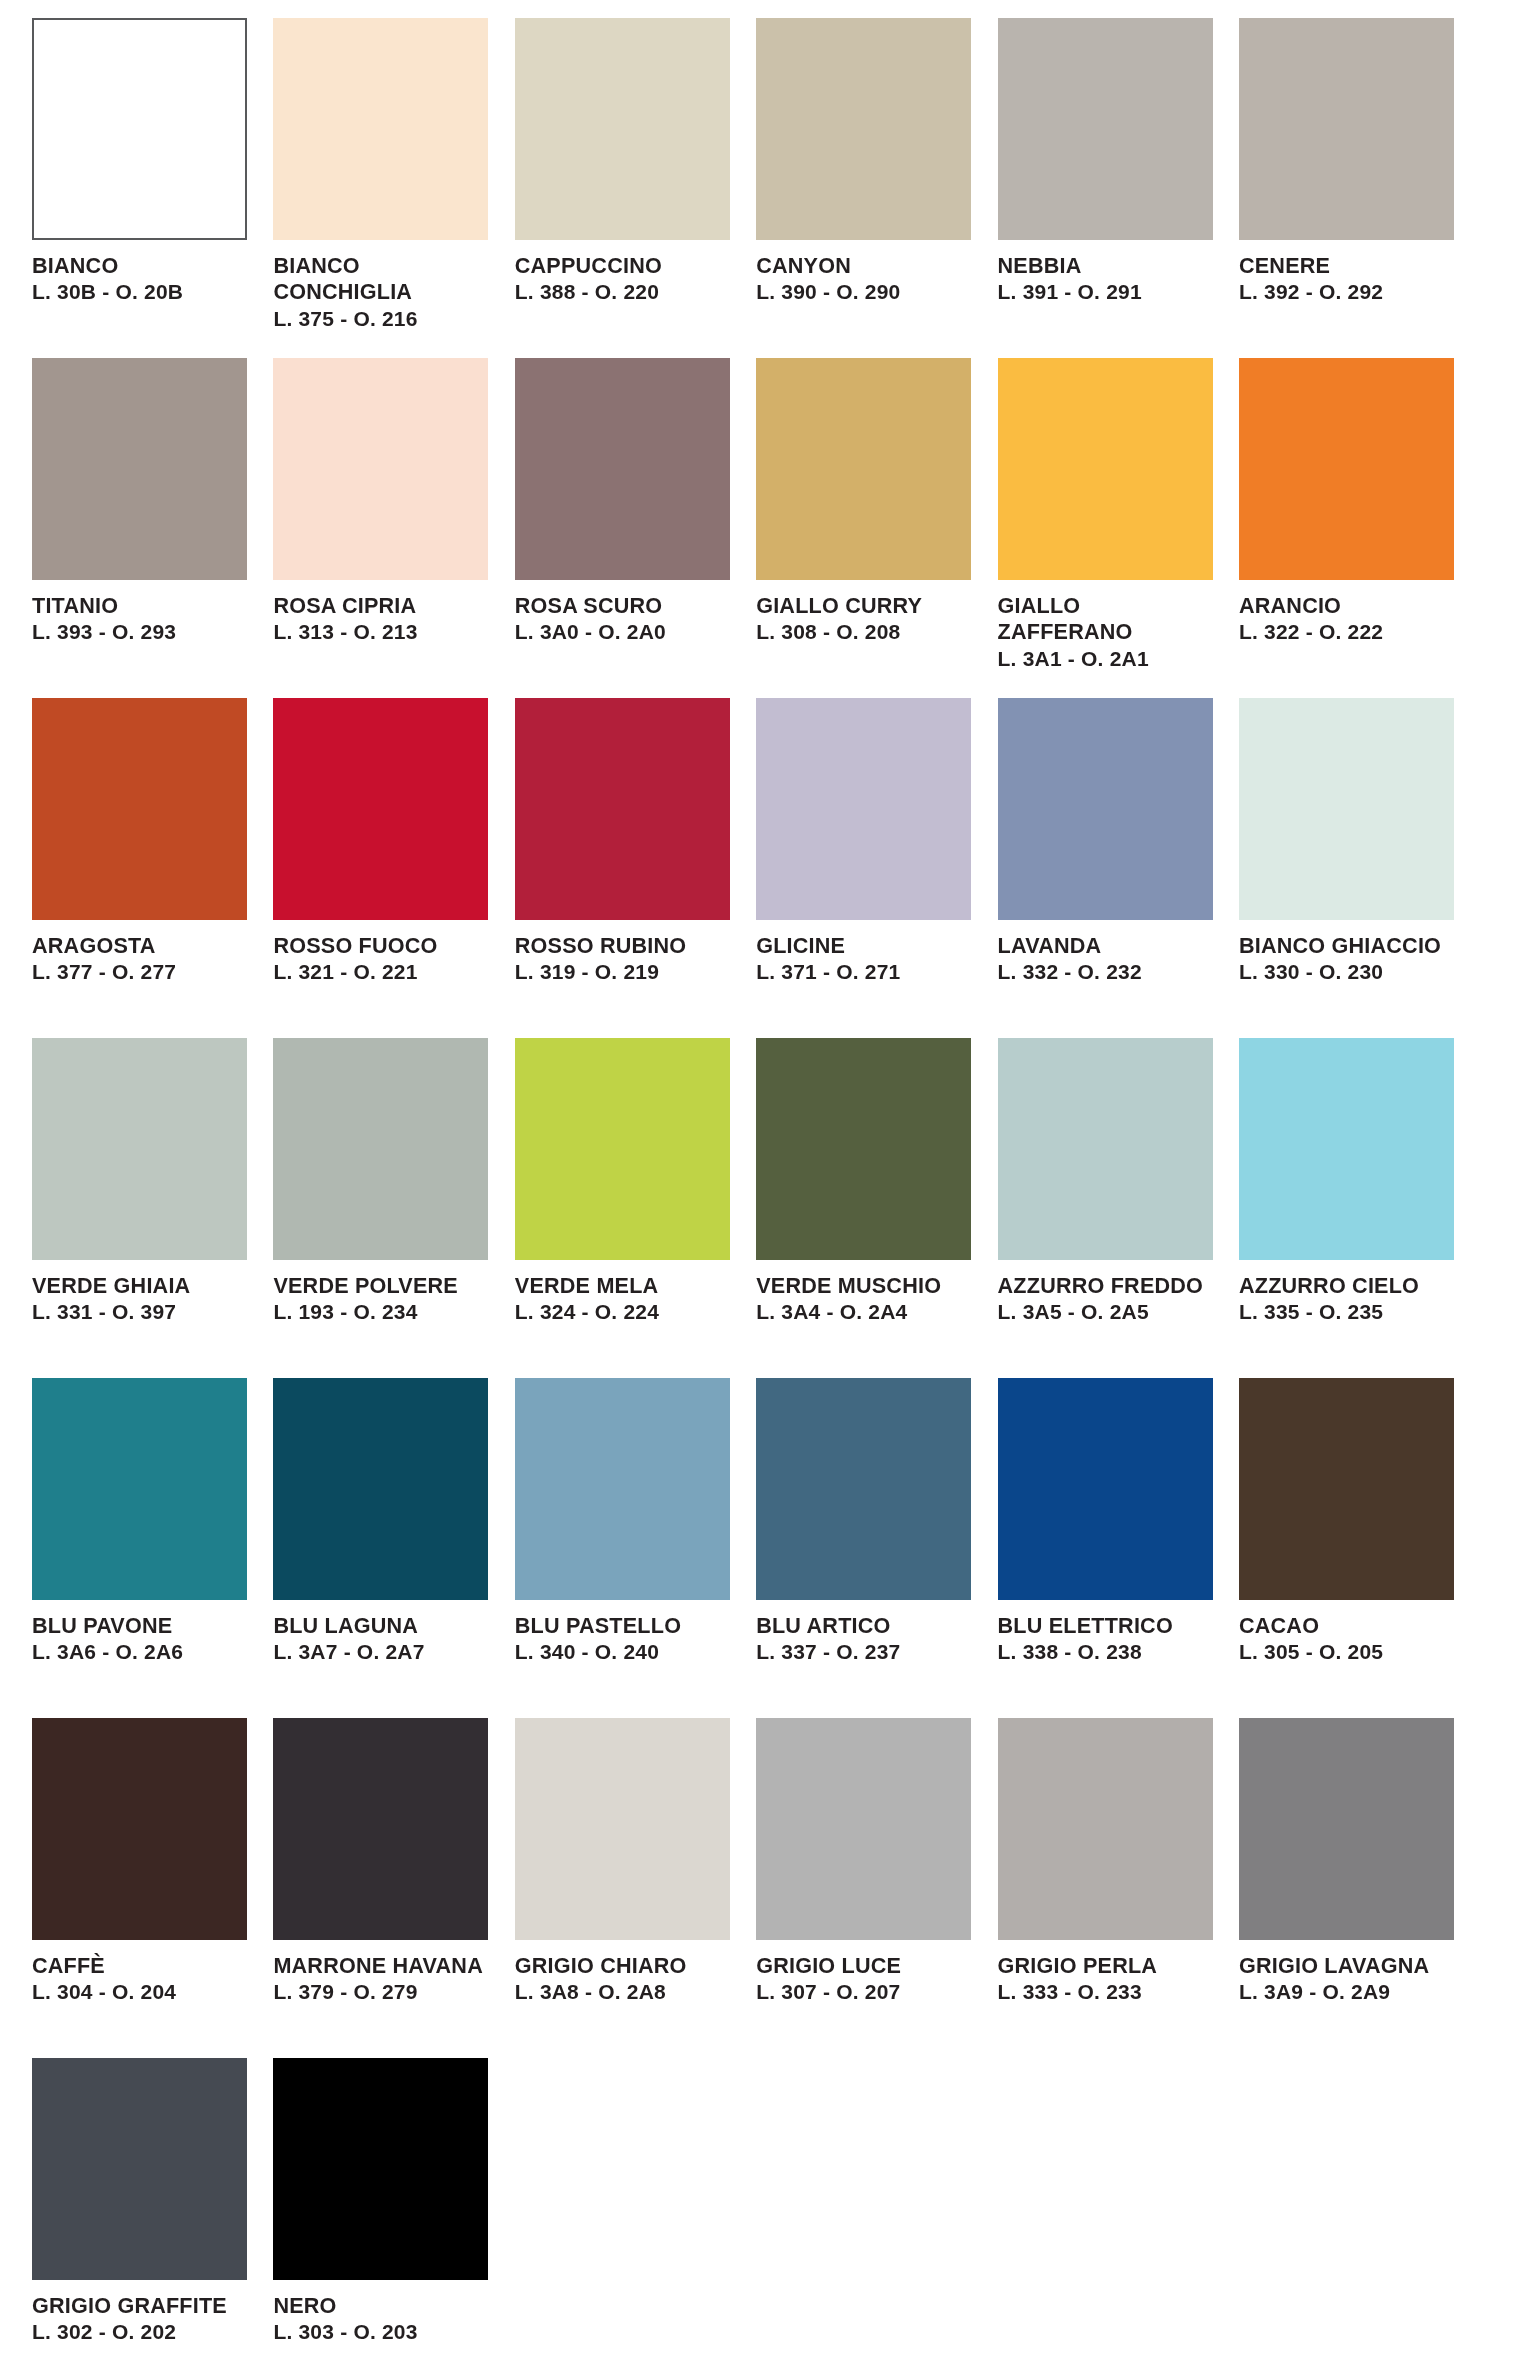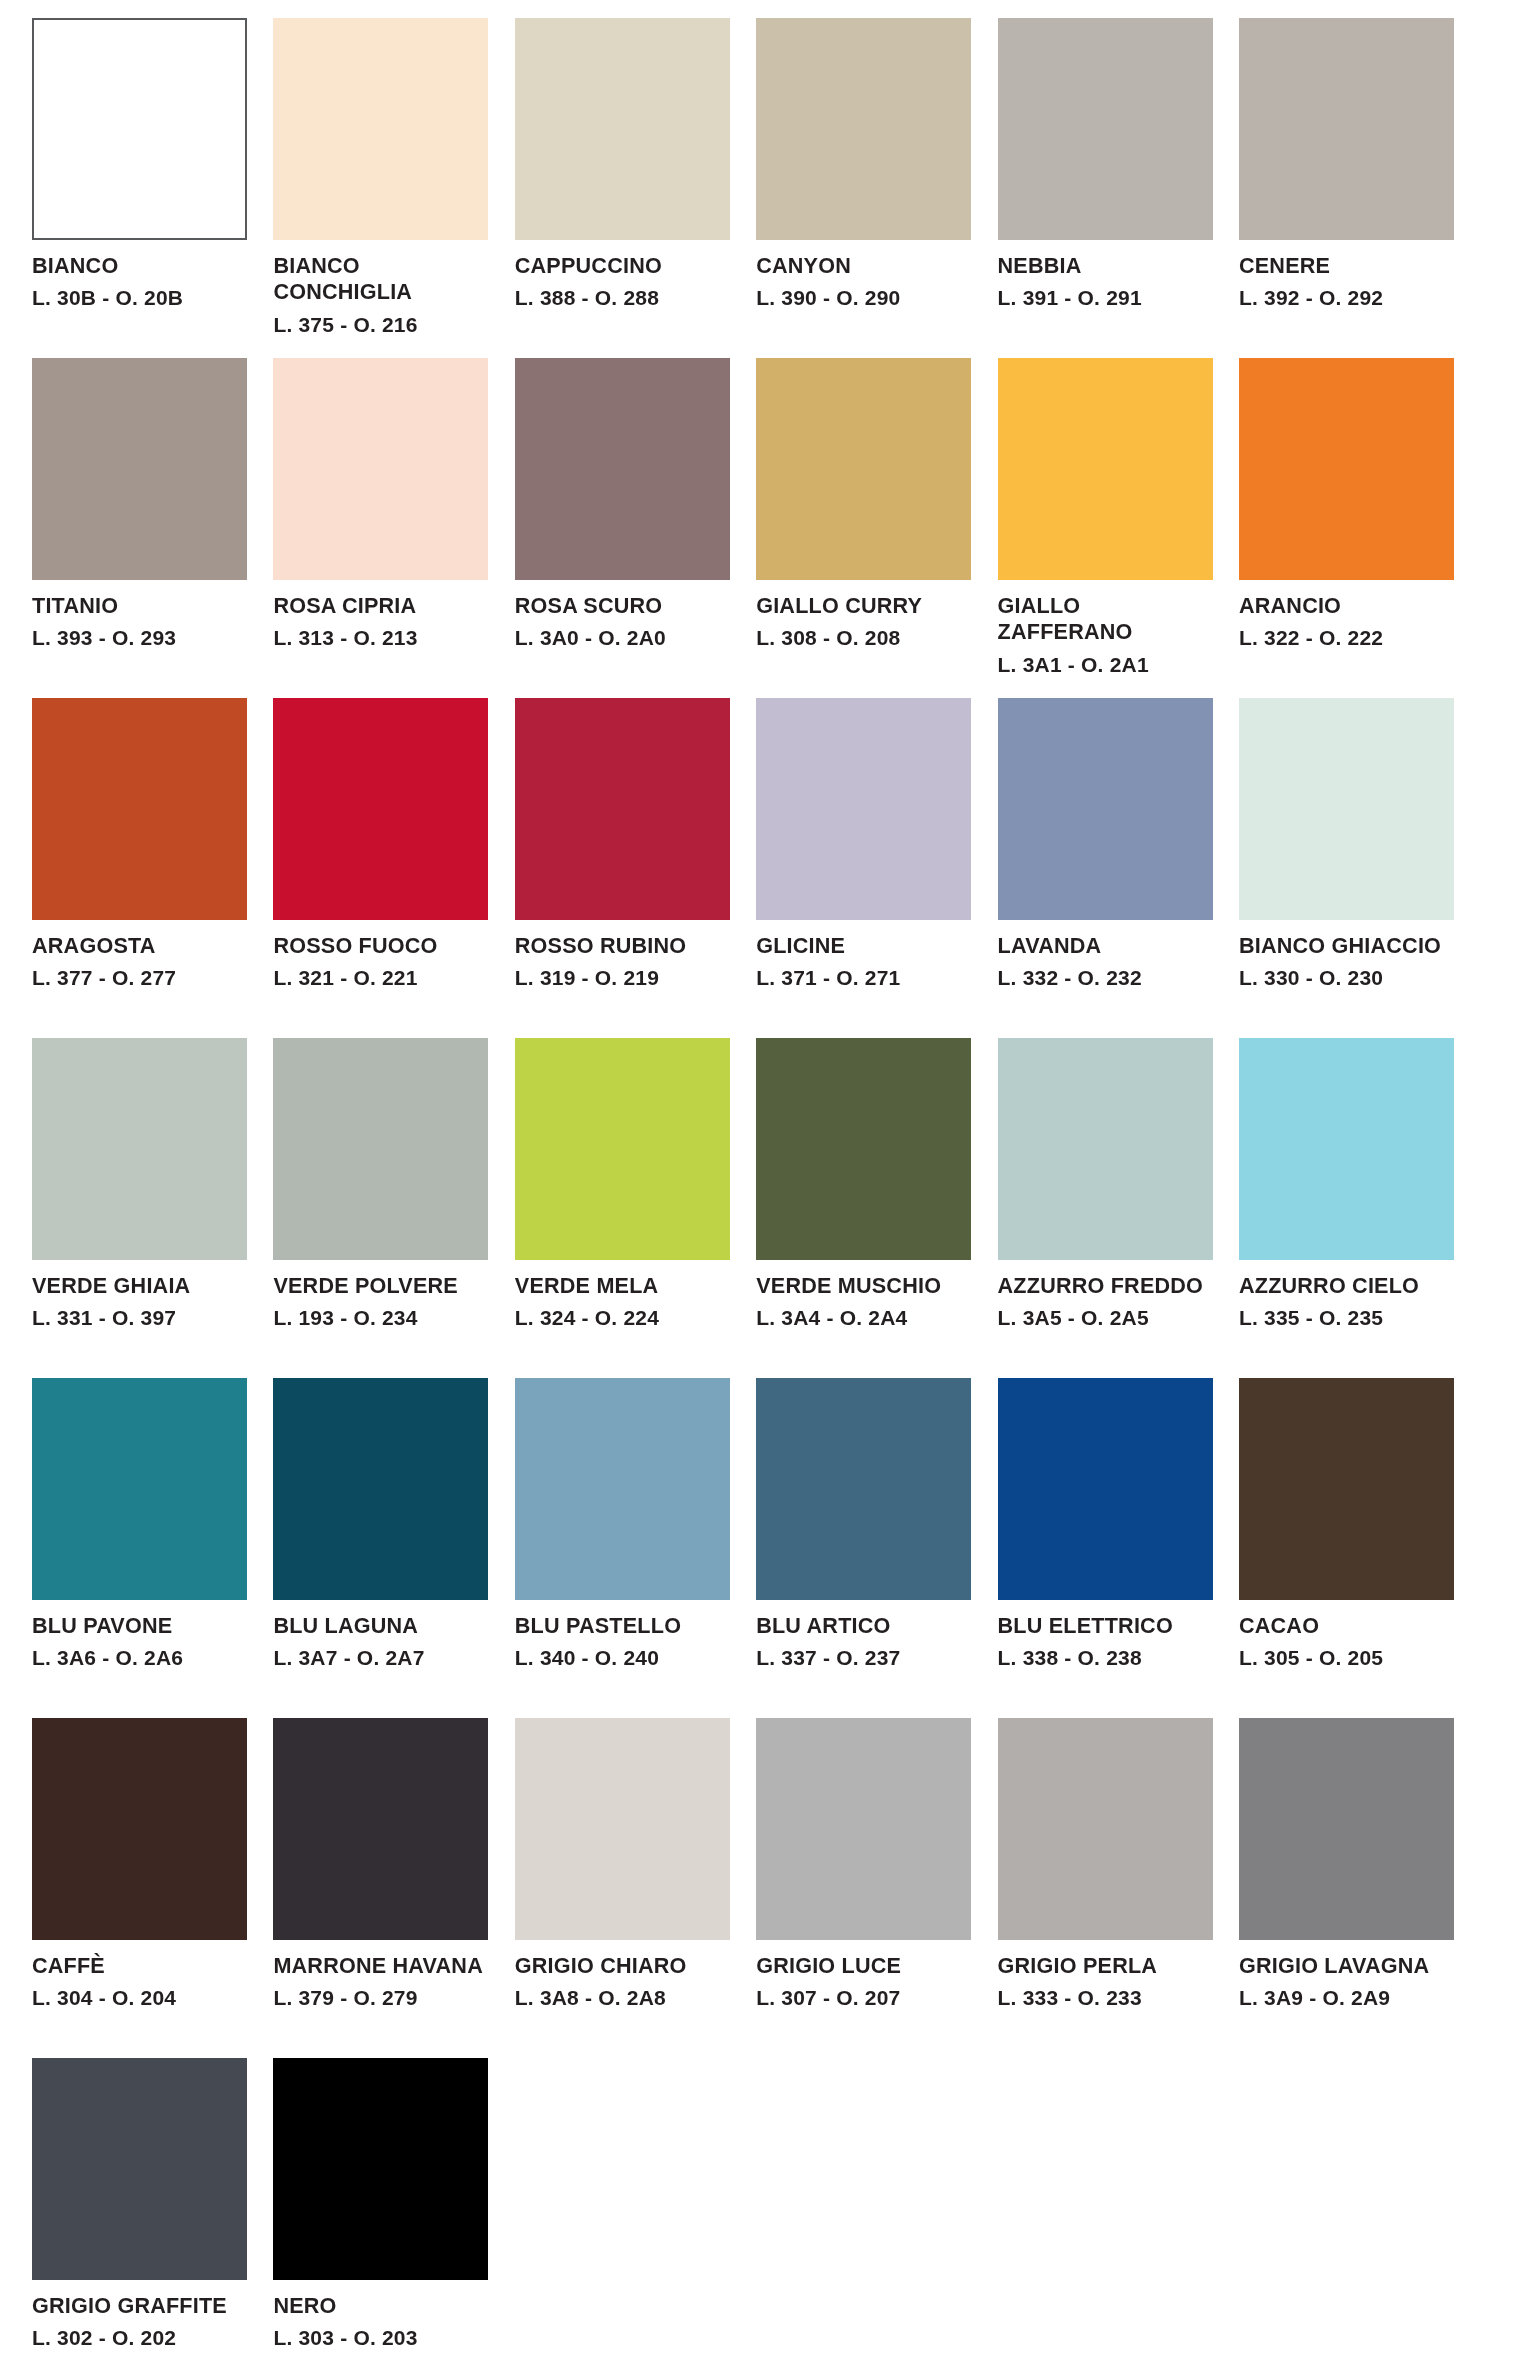--- a/index.html
+++ b/index.html
@@ -49,21 +49,21 @@
   .swatch-label {
     margin-top: 13px;
     color: #231f20;
     font-weight: bold;
     font-size: 21.6px;
     line-height: 1.24;
     letter-spacing: 0.2px;
     text-transform: uppercase;
   }
   .swatch-code {
-    margin-top: 6px;
+    margin-top: 0;
     color: #231f20;
     font-weight: bold;
     font-size: 21px;
     line-height: 1.24;
     letter-spacing: 0.2px;
   }
 </style>
 </head>
 <body>
 
@@ -75,21 +75,21 @@
         <div class="swatch-code">L. 30B - O. 20B</div>
       </div>
       <div class="swatch-cell row-h">
         <div class="swatch-chip" style="background: rgb(250, 229, 206);"></div>
         <div class="swatch-label">BIANCO CONCHIGLIA</div>
         <div class="swatch-code">L. 375 - O. 216</div>
       </div>
       <div class="swatch-cell row-h">
         <div class="swatch-chip" style="background: rgb(221, 215, 195);"></div>
         <div class="swatch-label">CAPPUCCINO</div>
-        <div class="swatch-code">L. 388 - O. 288</div>
+        <div class="swatch-code">L. 388 - O. 220</div>
       </div>
       <div class="swatch-cell row-h">
         <div class="swatch-chip" style="background: rgb(203, 193, 170);"></div>
         <div class="swatch-label">CANYON</div>
         <div class="swatch-code">L. 390 - O. 290</div>
       </div>
       <div class="swatch-cell row-h">
         <div class="swatch-chip" style="background: rgb(185, 180, 174);"></div>
         <div class="swatch-label">NEBBIA</div>
         <div class="swatch-code">L. 391 - O. 291</div>

